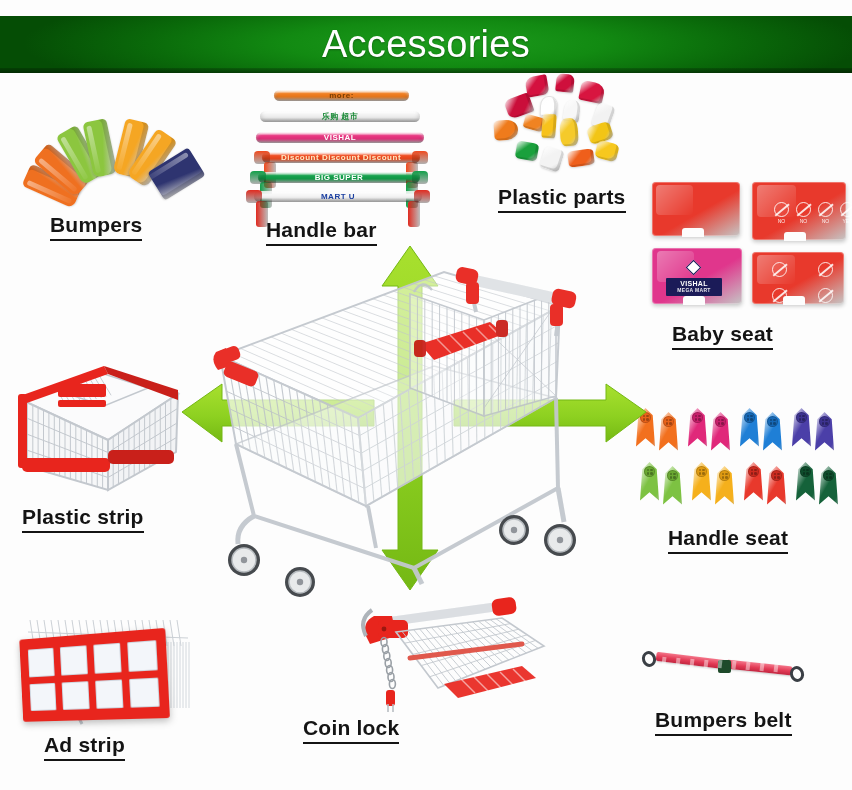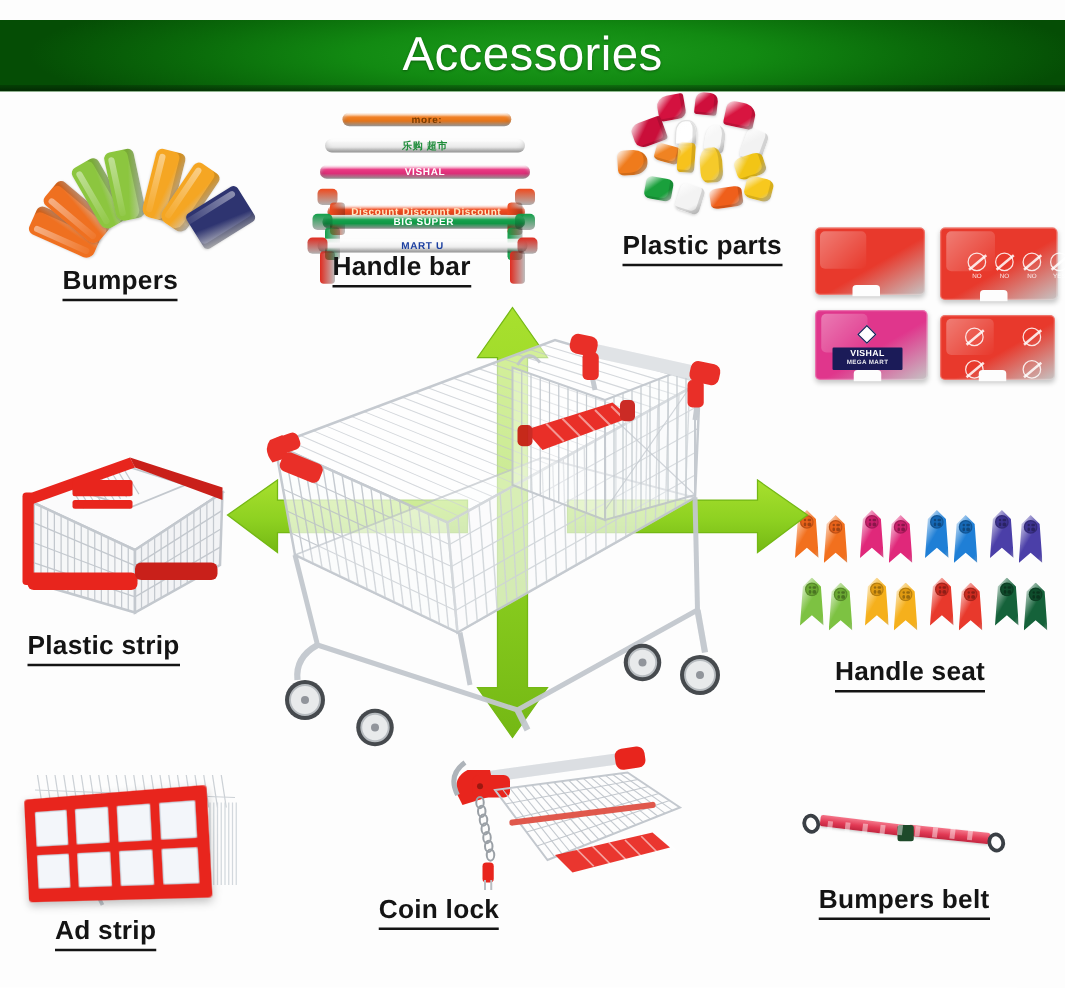--- a/index.html
+++ b/index.html
@@ -184,21 +184,21 @@
         <div class="hbar" style="background:linear-gradient(180deg, rgba(255,255,255,.6) 0%, #f2f2f2 32%, #f2f2f2 62%, rgba(0,0,0,.28) 100%);">
           <span class="hbar-txt" style="color: rgb(30, 140, 58);">乐购 超市</span>
         </div>
       </div>
       <div class="hbar-wrap" style="left:10px; top:44px; width:168px;">
         <div class="hbar" style="background:linear-gradient(180deg, rgba(255,255,255,.6) 0%, #e8337f 32%, #e8337f 62%, rgba(0,0,0,.28) 100%);">
           <span class="hbar-txt" style="color: rgb(255, 255, 255);">VISHAL</span>
         </div>
       </div>
       <div class="hbar-wrap" style="left:16px; top:64px; width:158px;">
-        <div class="hbar" style="background:linear-gradient(180deg, rgba(255,255,255,.6) 0%, #ef4a1e 32%, #ef4a1e 62%, rgba(0,0,0,.28) 100%);margin-top:12px;">
+        <div class="hbar" style="background:linear-gradient(180deg, rgba(255,255,255,.6) 0%, #ef4a1e 32%, #ef4a1e 62%, rgba(0,0,0,.28) 100%);">
           <span class="hbar-txt" style="color: rgb(255, 233, 196);">Discount Discount Discount</span>
         </div>
         <div class="hcap" style="left:-8px; background:linear-gradient(180deg,#ef4a1e,rgba(0,0,0,.3));"></div>
         <div class="hcap" style="right:-8px; background:linear-gradient(180deg,#ef4a1e,rgba(0,0,0,.3));"></div>
         <div class="hjoint" style="left:2px; top:10px; background:linear-gradient(90deg,#ef4a1e,rgba(0,0,0,.25));"></div>
         <div class="hjoint" style="right:2px; top:10px; background:linear-gradient(90deg,#ef4a1e,rgba(0,0,0,.25));"></div>
       </div>
       <div class="hbar-wrap" style="left:12px; top:84px; width:162px;">
         <div class="hbar" style="background:linear-gradient(180deg, rgba(255,255,255,.6) 0%, #12a04a 32%, #12a04a 62%, rgba(0,0,0,.28) 100%);">
           <span class="hbar-txt" style="color: rgb(255, 255, 255);">BIG SUPER</span>
@@ -211,21 +211,21 @@
       <div class="hbar-wrap" style="left:8px; top:103px; width:168px;">
         <div class="hbar" style="background:linear-gradient(180deg, rgba(255,255,255,.6) 0%, #f7f7f7 32%, #f7f7f7 62%, rgba(0,0,0,.28) 100%);">
           <span class="hbar-txt" style="color: rgb(27, 63, 160);">MART U</span>
         </div>
         <div class="hcap" style="left:-8px; background:linear-gradient(180deg,#e02b20,rgba(0,0,0,.3));"></div>
         <div class="hcap" style="right:-8px; background:linear-gradient(180deg,#e02b20,rgba(0,0,0,.3));"></div>
         <div class="hjoint" style="left:2px; top:10px; background:linear-gradient(90deg,#e02b20,rgba(0,0,0,.25));"></div>
         <div class="hjoint" style="right:2px; top:10px; background:linear-gradient(90deg,#e02b20,rgba(0,0,0,.25));"></div>
       </div>
     </div>
-  <div class="lbl" style="left:266px; top:202px;">Handle bar</div>
+  <div class="lbl" style="left:266px; top:218px;">Handle bar</div>
 
   <div class="art" id="art-plasticparts" style="left:488px; top:72px; width:160px; height:110px;">
       <div class="ppart" style="left:38px; top:4px; width:22px; height:20px;border-radius:40% 10% 30% 18%; transform:rotate(-10deg);background:linear-gradient(135deg, rgba(255,255,255,.45), #d4113f 38%, #d4113f 70%, rgba(0,0,0,.22));"></div>
       <div class="ppart" style="left:68px; top:2px; width:18px; height:18px;border-radius:35% 35% 12% 12%; transform:rotate(6deg);background:linear-gradient(135deg, rgba(255,255,255,.45), #cf0f3c 38%, #cf0f3c 70%, rgba(0,0,0,.22));"></div>
       <div class="ppart" style="left:92px; top:10px; width:24px; height:20px;border-radius:30% 45% 14% 14%; transform:rotate(12deg);background:linear-gradient(135deg, rgba(255,255,255,.45), #d81540 38%, #d81540 70%, rgba(0,0,0,.22));"></div>
       <div class="ppart" style="left:18px; top:24px; width:26px; height:20px;border-radius:30% 12% 12% 34%; transform:rotate(-20deg);background:linear-gradient(135deg, rgba(255,255,255,.45), #ca0e3a 38%, #ca0e3a 70%, rgba(0,0,0,.22));"></div>
       <div class="ppart" style="left:52px; top:24px; width:18px; height:22px;border-radius:45% 45% 20% 20%; transform:rotate(2deg);background:linear-gradient(135deg, rgba(255,255,255,.45), #ffffff 38%, #ffffff 70%, rgba(0,0,0,.22));border:1px solid #e2e2e2;"></div>
       <div class="ppart" style="left:76px; top:28px; width:16px; height:22px;border-radius:45% 45% 18% 18%; transform:rotate(8deg);background:linear-gradient(135deg, rgba(255,255,255,.45), #f7f7f7 38%, #f7f7f7 70%, rgba(0,0,0,.22));"></div>
       <div class="ppart" style="left:106px; top:32px; width:18px; height:26px;border-radius:22% 22% 30% 30%; transform:rotate(20deg);background:linear-gradient(135deg, rgba(255,255,255,.45), #f2f2f2 38%, #f2f2f2 70%, rgba(0,0,0,.22));"></div>
       <div class="ppart" style="left:6px; top:48px; width:24px; height:20px;border-radius:22% 48% 48% 22%; transform:rotate(-4deg);background:linear-gradient(135deg, rgba(255,255,255,.45), #ef7b1c 38%, #ef7b1c 70%, rgba(0,0,0,.22));"></div>
@@ -276,20 +276,21 @@
       <div class="seat" style="left:100px; top:70px; width:92px; height:52px;background:linear-gradient(150deg,#e8392c 0%, #e8392c 55%, rgba(0,0,0,.22) 100%);">
         <div class="seat-gloss" style=""></div>
         <div style="position:absolute;left:20px;top:10px;display:grid;grid-template-columns:repeat(2,24px);grid-template-rows:repeat(2,20px);gap:6px 22px;">
           <div class="warn" style=""></div>
           <div class="warn" style=""></div>
           <div class="warn" style=""></div>
           <div class="warn" style=""></div>
         </div>
       </div>
     </div>
+  <div class="lbl" style="left:672px; top:322px;">Baby seat</div>
 
   <div class="art" id="art-plasticstrip" style="left:8px; top:348px; width:178px; height:148px;">
       <svg width="178" height="148" viewBox="0 0 178 148" style="position: absolute; left: 0px; top: 0px; overflow: visible;">
         <g>
           <path d="M14,52 L96,22 L170,46 L100,92 Z" fill="#fbfbfc" stroke="#c3c8ce" stroke-width="2"></path>
           <path d="M14,52 L18,118 L100,142 L100,92 Z" fill="#f6f7f8" stroke="#c3c8ce" stroke-width="2"></path>
           <path d="M100,92 L170,46 L168,104 L100,142 Z" fill="#f2f3f5" stroke="#c3c8ce" stroke-width="2"></path>
           <line x1="19.4" y1="54.5" x2="19.4" y2="119.5" stroke="#c3c8ce" stroke-width="1"></line>
           <line x1="24.8" y1="57.0" x2="24.8" y2="121.0" stroke="#c3c8ce" stroke-width="1"></line>
           <line x1="30.1" y1="59.5" x2="30.1" y2="122.5" stroke="#c3c8ce" stroke-width="1"></line>

